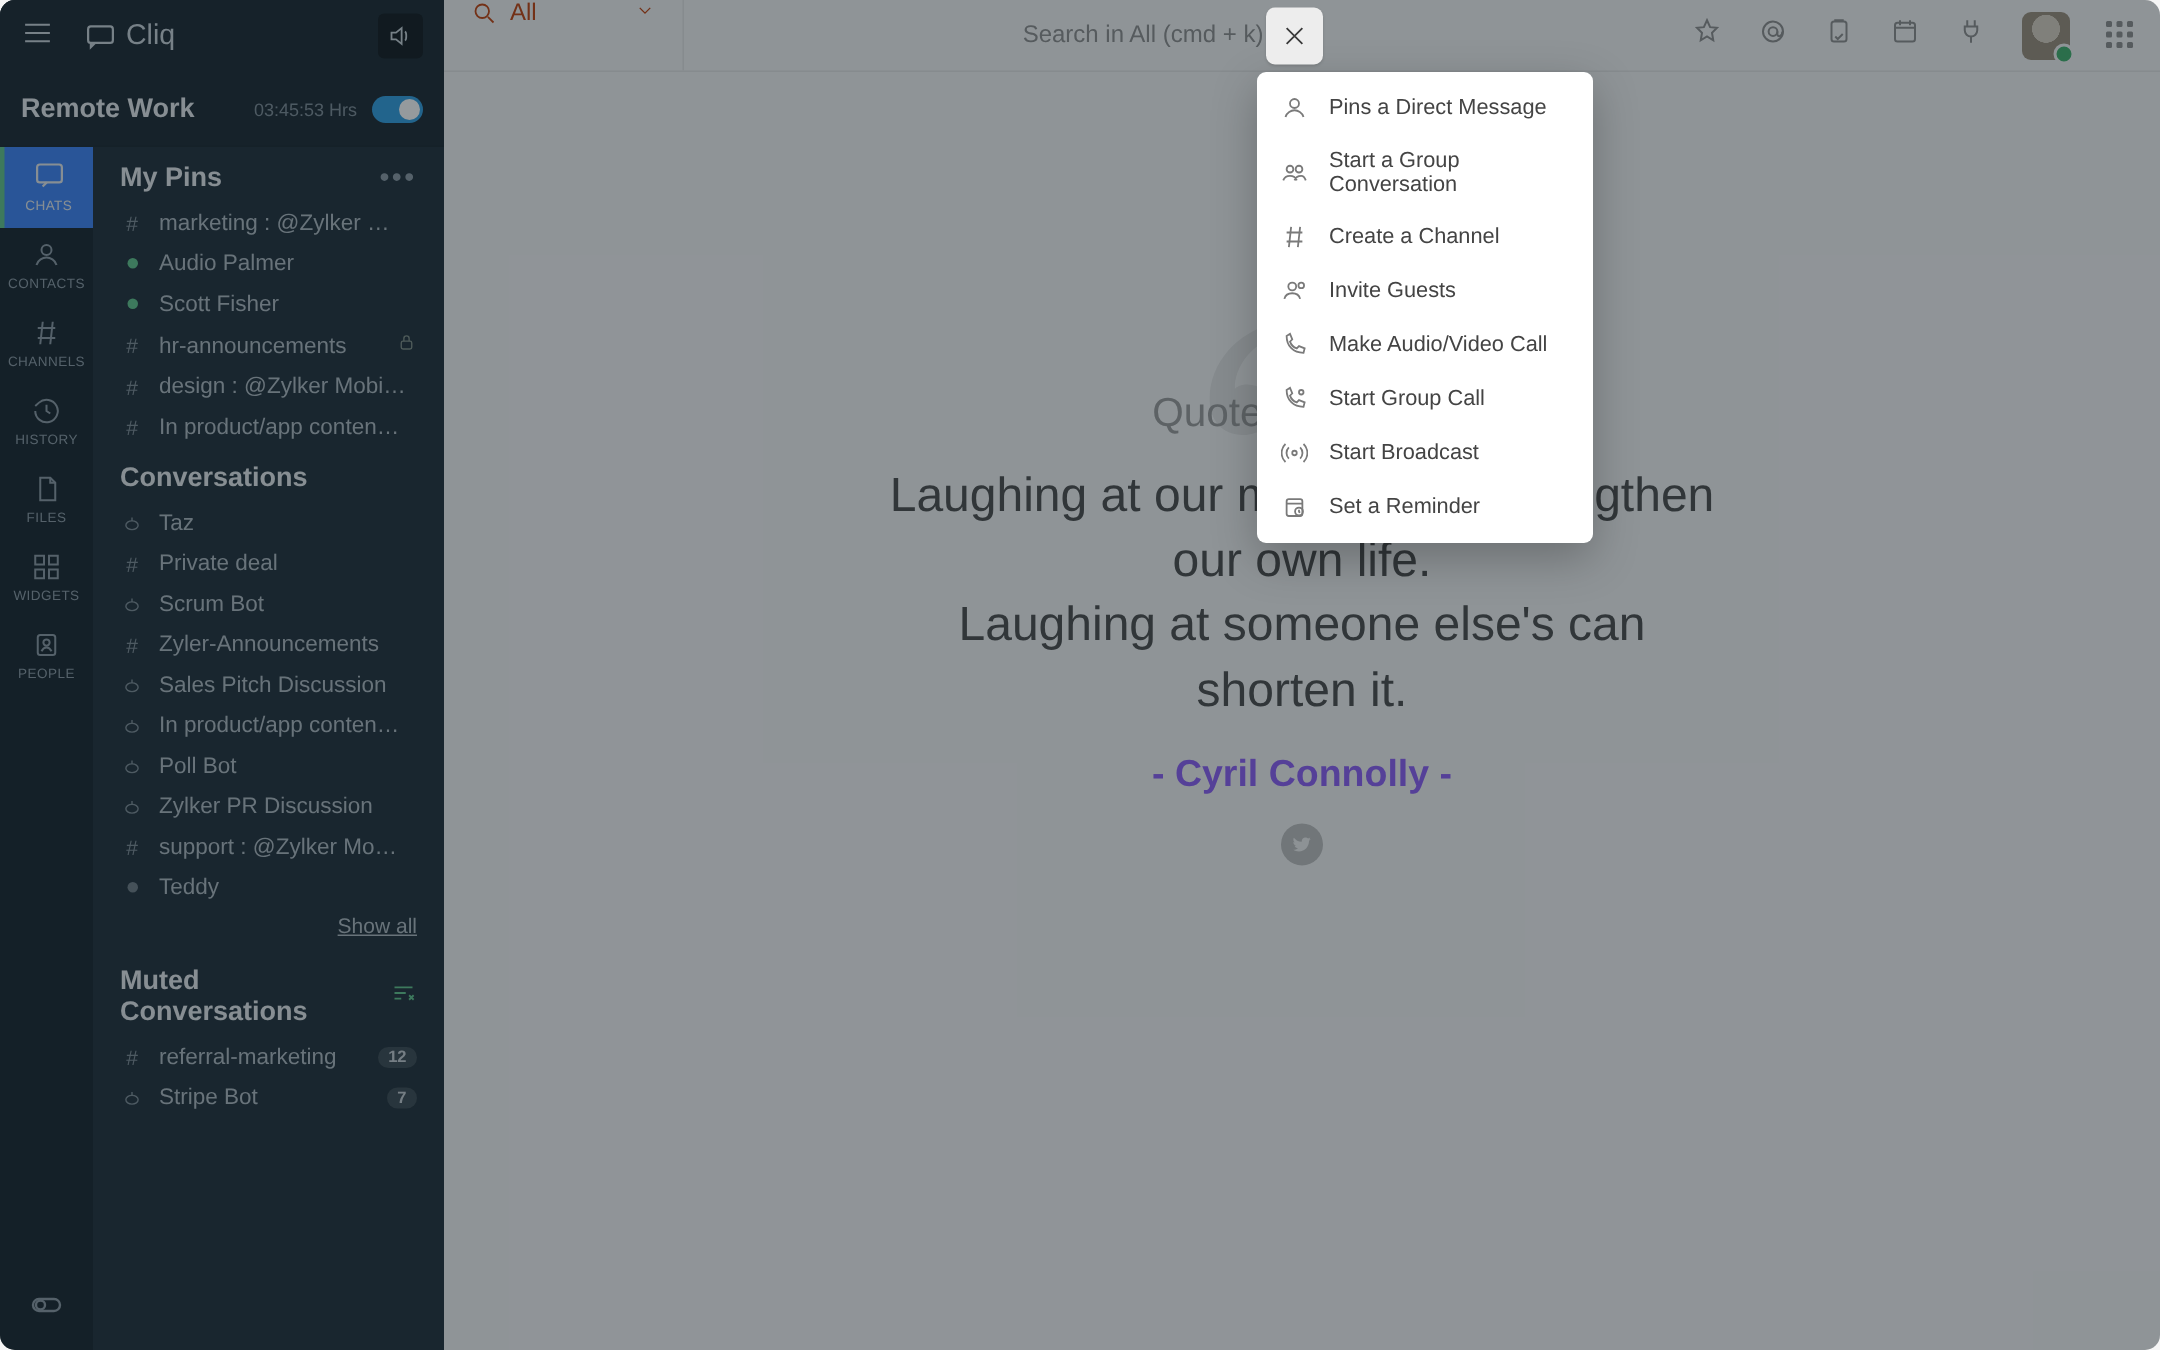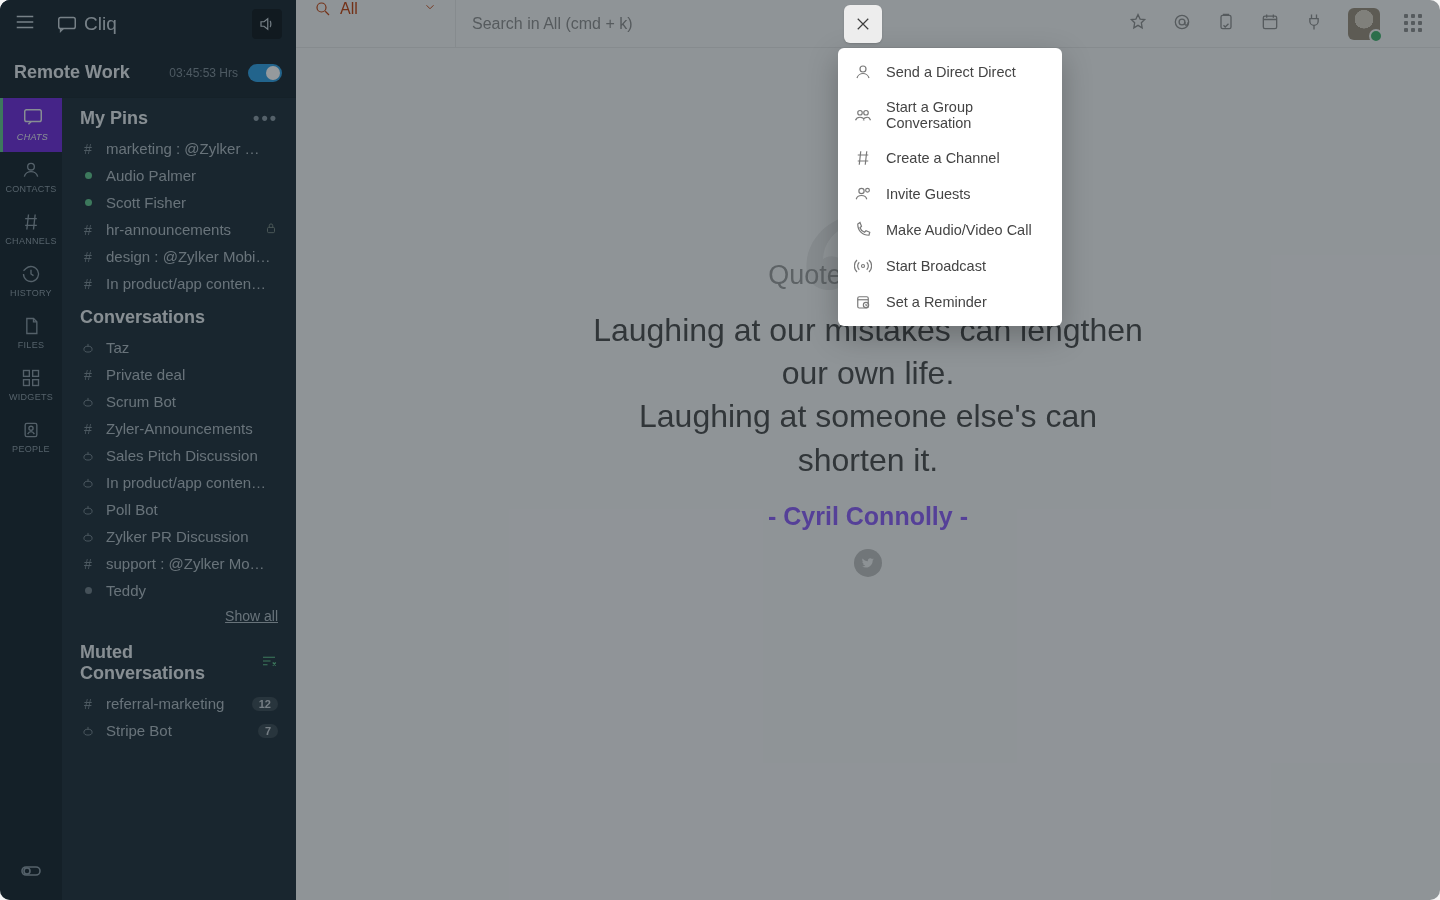--- a/index.html
+++ b/index.html
@@ -46,22 +46,21 @@
     text-align:center;
     color: var(--text-muted);
     font-size:9px;
     letter-spacing:0.3px;
     padding:8px 0 10px;
     cursor:pointer;
   }
   .rail-item.active {
     color: #e6eaed;
     border-left: 3px solid #5fc38a;
-    background: #6d28d9;
-    font-style: italic;
+    background: #3b82f6;
   }
   .rail-item svg { display:block; margin:0 auto 4px; }
   .rail-bottom {
     position:absolute; bottom:14px; left:0; right:0; text-align:center;
     color: var(--text-muted);
   }
 
   
   .left-header {
     position:absolute; top:0; left:0; height:48px; width:296px;
@@ -146,21 +145,21 @@
     height:48px; display:flex; align-items:center; gap:0;
     border-bottom:1px solid #e3e3e3;
   }
   .search-scope {
     display:flex; align-items:flex-start; gap:8px; padding:0 18px; height:100%;
     border-right:1px solid #e3e3e3; color:#c2410c; font-size:16px;
     cursor:pointer; min-width:160px;
   }
   .search-input {
     flex:1 1 auto; height:100%; display:flex; align-items:center; padding:0 16px;
-    color:#8c8c8c; font-size:16px;
+    color:#8c8c8c; font-size:16px;justify-content:center;
   }
   .topbar-actions {
     display:flex; align-items:center; gap:24px; padding:0 16px;
     color:#8c8c8c;
   }
   .close-compose {
     width:38px; height:38px; border-radius:6px; background:#ededed; color:#3d3d3d;
     display:flex; align-items:center; justify-content:center; margin-left:6px;
     box-shadow: 0 1px 2px rgba(0,0,0,0.15);
     font-size:20px; cursor:pointer;
@@ -541,21 +540,21 @@
 </div>
 
 <div class="popup">
   <div class="popup-item">
       <span class="picon">
         <svg width="18" height="18" viewBox="0 0 24 24">
           <circle cx="12" cy="8" r="4"></circle>
           <path d="M4 20c1-4 5-6 8-6s7 2 8 6"></path>
         </svg>
       </span>
-      <span>Send a Direct Direct</span>
+      <span>Pins a Direct Message</span>
     </div>
   <div class="popup-item">
       <span class="picon">
         <svg width="18" height="18" viewBox="0 0 24 24">
           <circle cx="8" cy="9" r="3"></circle>
           <circle cx="16" cy="9" r="3"></circle>
           <path d="M2 19c1-3 4-4 6-4s5 1 6 4M12 19c1-3 4-4 6-4s3 1 4 4"></path>
         </svg>
       </span>
       <span>Start a Group Conversation</span>
@@ -578,20 +577,29 @@
       </span>
       <span>Invite Guests</span>
     </div>
   <div class="popup-item">
       <span class="picon">
         <svg width="18" height="18" viewBox="0 0 24 24">
           <path d="M5 4c0 9 6 15 15 15l1-4-5-2-2 2c-3-1-5-3-6-6l2-2-2-5z"></path>
         </svg>
       </span>
       <span>Make Audio/Video Call</span>
+    </div>
+  <div class="popup-item">
+      <span class="picon">
+        <svg width="18" height="18" viewBox="0 0 24 24">
+          <path d="M5 4c0 9 6 15 15 15l1-4-5-2-2 2c-3-1-5-3-6-6l2-2-2-5z"></path>
+          <circle cx="18" cy="6" r="2"></circle>
+        </svg>
+      </span>
+      <span>Start Group Call</span>
     </div>
   <div class="popup-item">
       <span class="picon">
         <svg width="18" height="18" viewBox="0 0 24 24">
           <circle cx="12" cy="12" r="2"></circle>
           <path d="M7 7a7 7 0 0 0 0 10M17 7a7 7 0 0 1 0 10M4 4a11 11 0 0 0 0 16M20 4a11 11 0 0 1 0 16"></path>
         </svg>
       </span>
       <span>Start Broadcast</span>
     </div>

